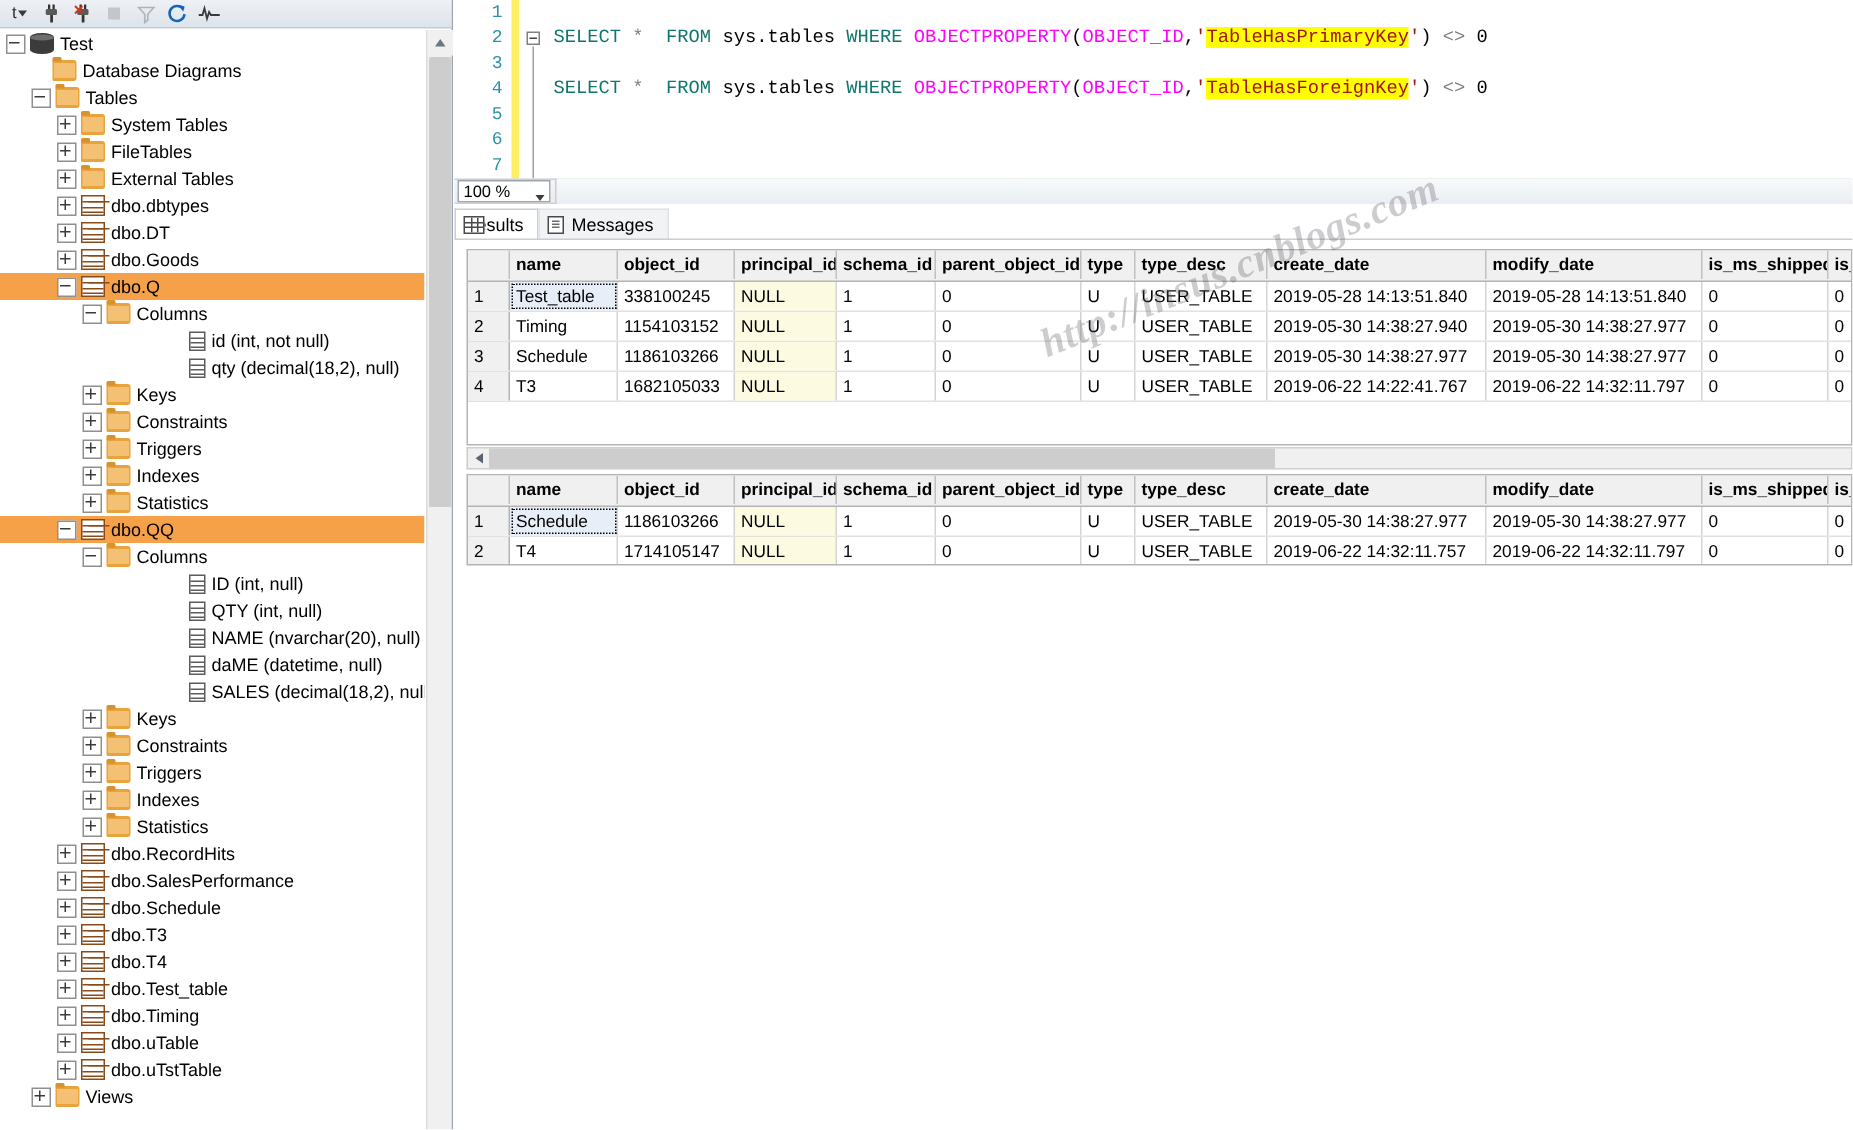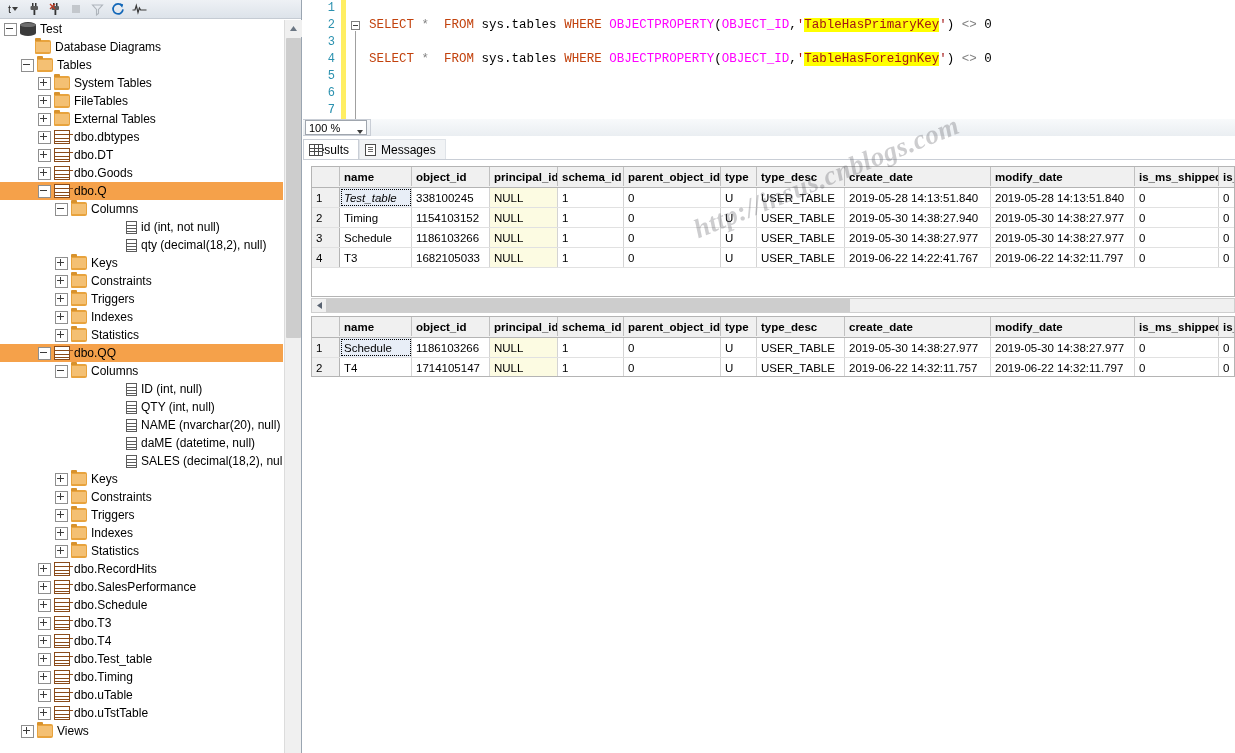--- a/index.html
+++ b/index.html
@@ -75,21 +75,21 @@
         font-family:"Liberation Mono", monospace;font-size:12px;color:#2b91af;}
   .changebar{position:absolute;left:38px;top:0;width:5px;height:119px;background:#ffee62;}
   .foldcol{position:absolute;left:45px;top:0;width:20px;height:119px;}
   .foldbox{position:absolute;left:3px;top:21px;width:9px;height:9px;border:1px solid #808080;
            background:#fff;box-sizing:border-box;}
   .foldbox:before{content:"";position:absolute;left:1px;top:3px;width:5px;height:1px;background:#404040;}
   .foldline{position:absolute;left:7px;top:31px;width:1px;height:88px;background:#a0a0a0;}
   .code{position:absolute;left:66px;top:0;width:866px;height:119px;
         font-family:"Liberation Mono", monospace;font-size:12.5px;}
   .cline{height:17px;line-height:17px;white-space:pre;}
-  .kw{color:#c2410c;} .fn{color:#ff00ff;} .str{color:#a31515;}
+  .kw{color:#0f766e;} .fn{color:#ff00ff;} .str{color:#a31515;}
   .id{color:#000;} .op{color:#808080;} .num{color:#000;}
   .hl{background:#ffff00;}
 
   
   .zoombar{position:absolute;left:0;top:119px;width:932px;height:17px;
            background:linear-gradient(#f4f6f8,#e7ebef);border-top:1px solid #c9ced6;
            border-bottom:1px solid #c9ced6;box-sizing:border-box;display:flex;align-items:center;}
   .zoomsel{width:62px;height:15px;margin-left:2px;background:#fff;border:1px solid #a0a6ae;
            box-sizing:border-box;display:flex;align-items:flex-end;justify-content:space-between;
            padding:0 3px;font-size:11px;}
@@ -470,21 +470,21 @@
             <div class="gcell" style="width: 88px; flex: 0 0 88px;">type_desc</div>
             <div class="gcell" style="width: 146px; flex: 0 0 146px;">create_date</div>
             <div class="gcell" style="width: 144px; flex: 0 0 144px;">modify_date</div>
             <div class="gcell" style="width: 84px; flex: 0 0 84px;">is_ms_shipped</div>
             <div class="gcell" style="width: 60px; flex: 0 0 60px;">is_publi</div>
           </div>
         </div>
       <div class="gbody">
           <div class="grow">
             <div class="gcell rowhdr" style="width: 28px; flex: 0 0 28px;">1</div>
-            <div class="gcell cell-sel" style="width: 72px; flex: 0 0 72px; font-style: italic;">Test_table</div>
+            <div class="gcell cell-sel" style="width: 72px; flex: 0 0 72px;">Test_table</div>
             <div class="gcell" style="width: 78px; flex: 0 0 78px;">338100245</div>
             <div class="gcell cell-null" style="width: 68px; flex: 0 0 68px;">NULL</div>
             <div class="gcell" style="width: 66px; flex: 0 0 66px;">1</div>
             <div class="gcell" style="width: 97px; flex: 0 0 97px;">0</div>
             <div class="gcell" style="width: 36px; flex: 0 0 36px;">U</div>
             <div class="gcell" style="width: 88px; flex: 0 0 88px;">USER_TABLE</div>
             <div class="gcell" style="width: 146px; flex: 0 0 146px;">2019-05-28 14:13:51.840</div>
             <div class="gcell" style="width: 144px; flex: 0 0 144px;">2019-05-28 14:13:51.840</div>
             <div class="gcell" style="width: 84px; flex: 0 0 84px;">0</div>
             <div class="gcell" style="width: 60px; flex: 0 0 60px;">0</div>

